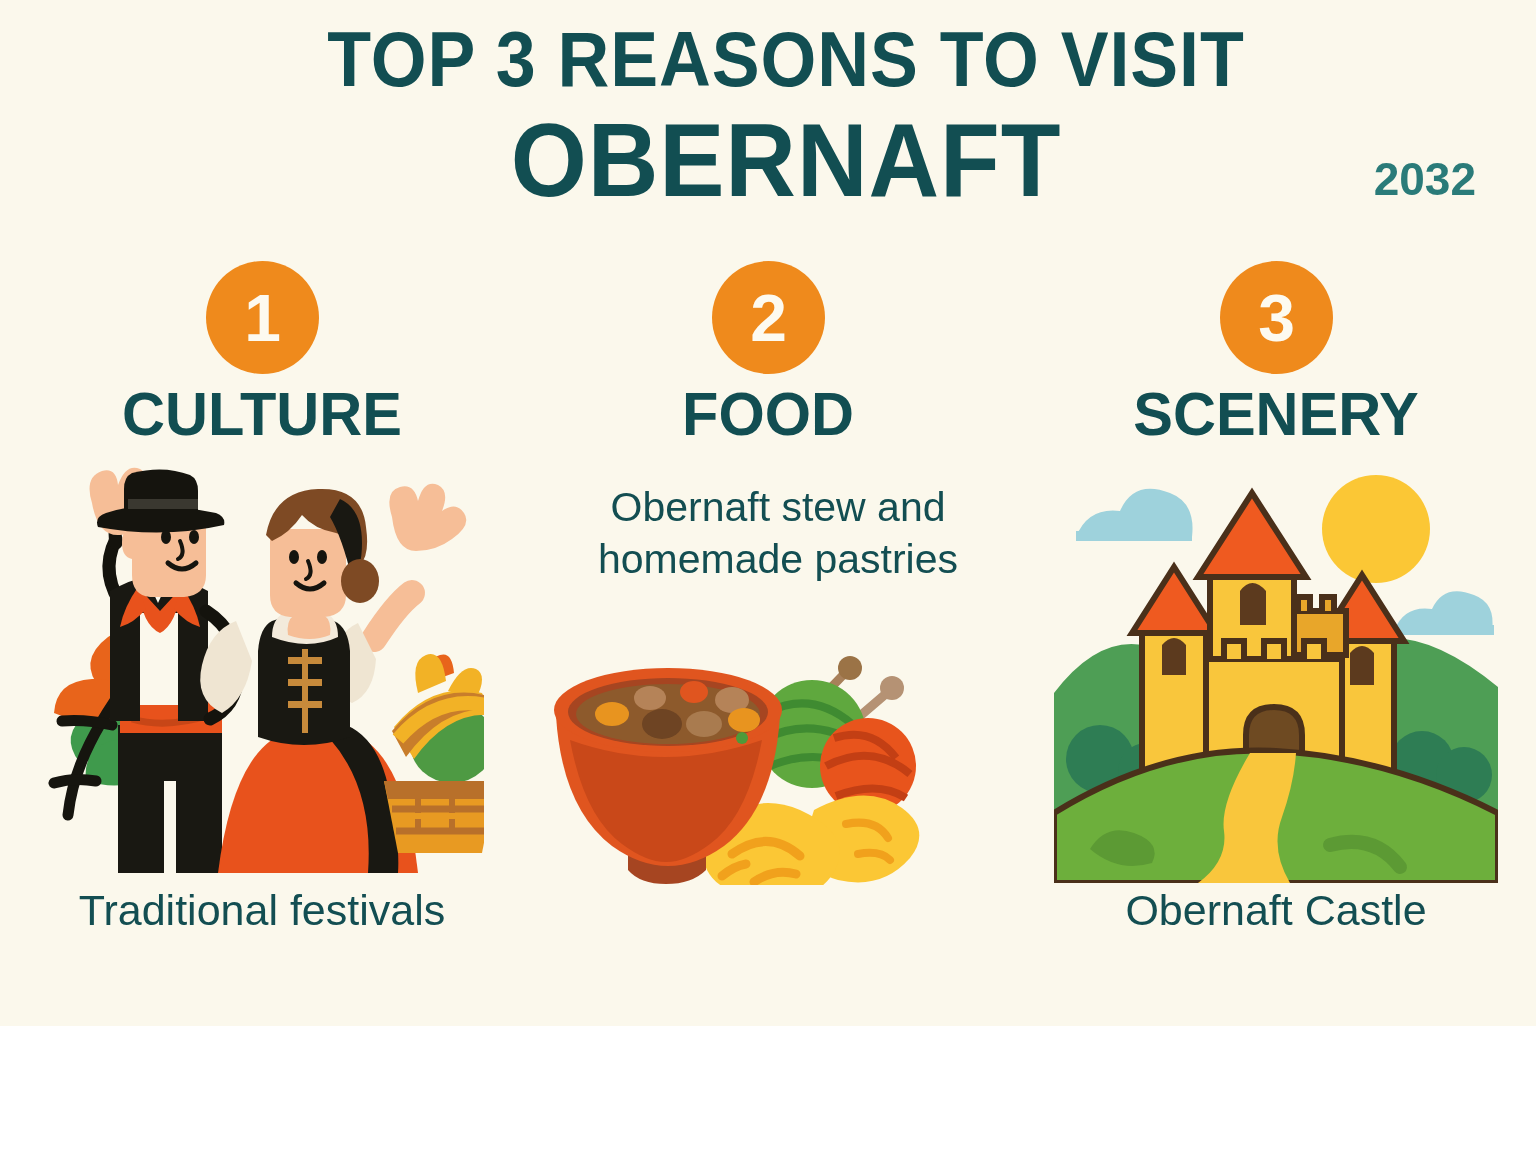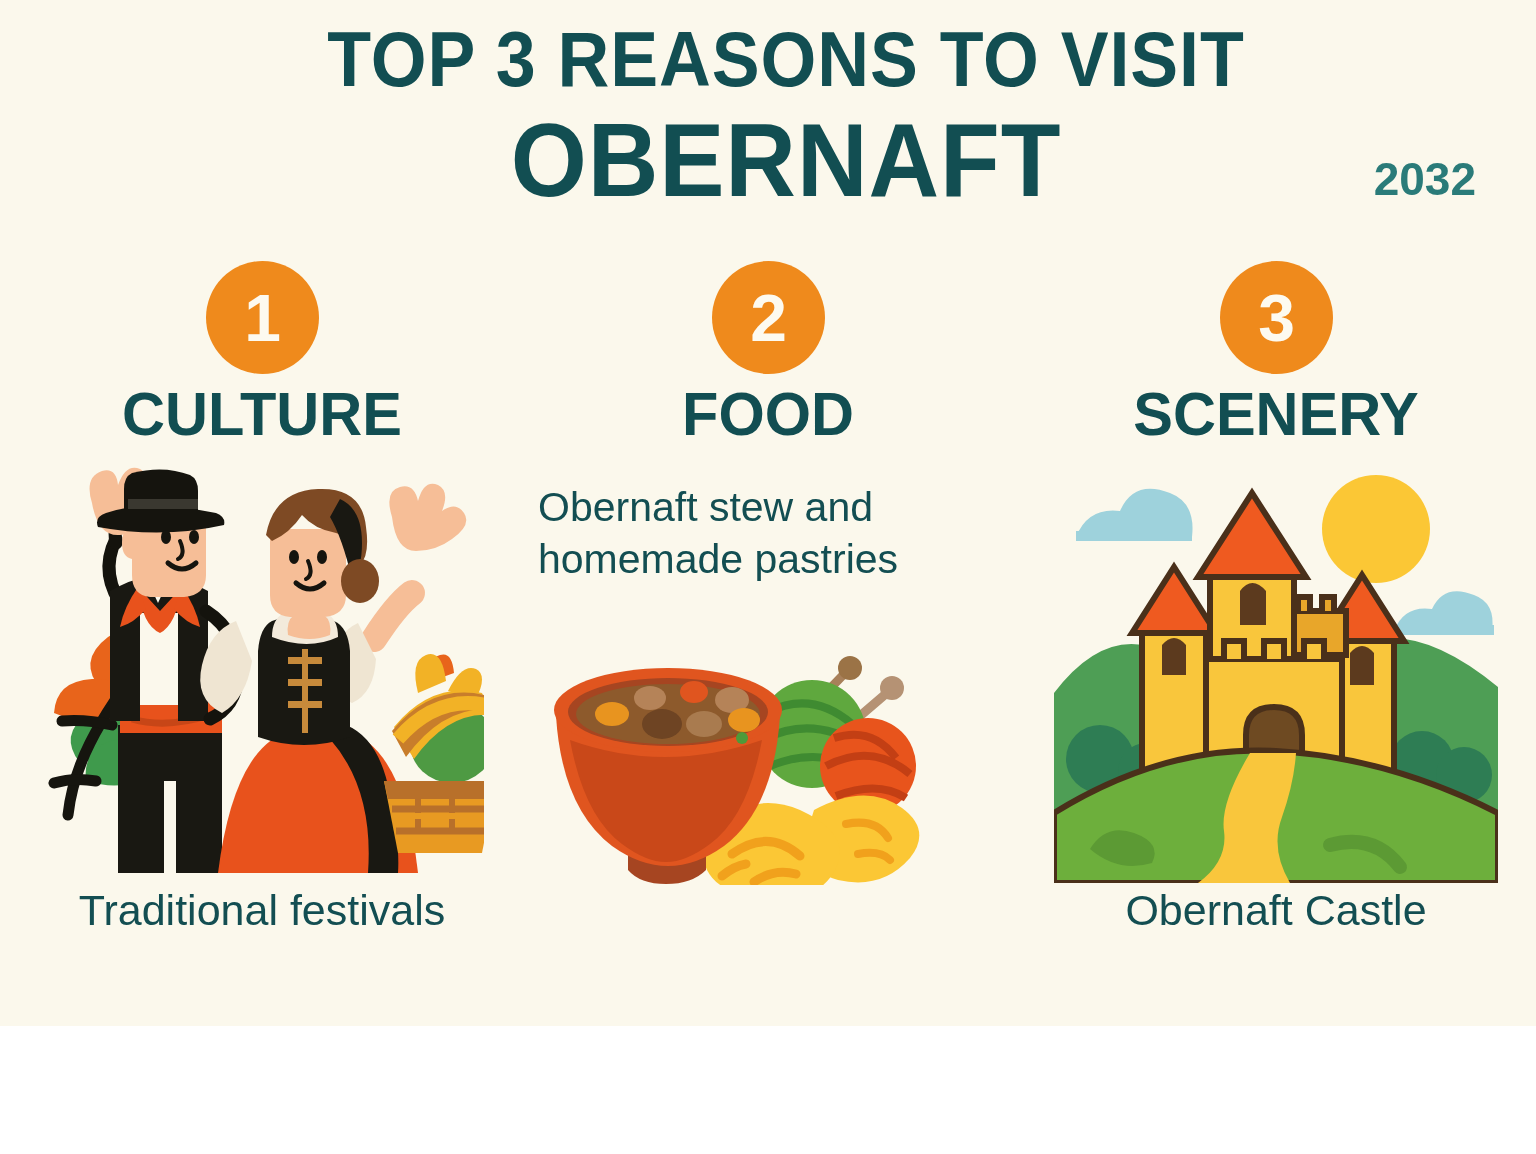--- a/index.html
+++ b/index.html
@@ -111,22 +111,23 @@
     font-size: 62px;
     font-weight: bold;
     color: #124E52;
     letter-spacing: 0px;
     line-height: 1;
     transform: scaleX(0.96);
   }
   .caption-top {
     position: absolute;
     top: 226px;
-    left: 10px;
+    left: 20px;
     width: 460px;
+    text-align: center;
     font-size: 41px;
     color: #134E52;
     line-height: 1.28;
   }
   .caption-bottom {
     position: absolute;
     top: 632px;
     left: -30px;
     width: 540px;
     text-align: center;

